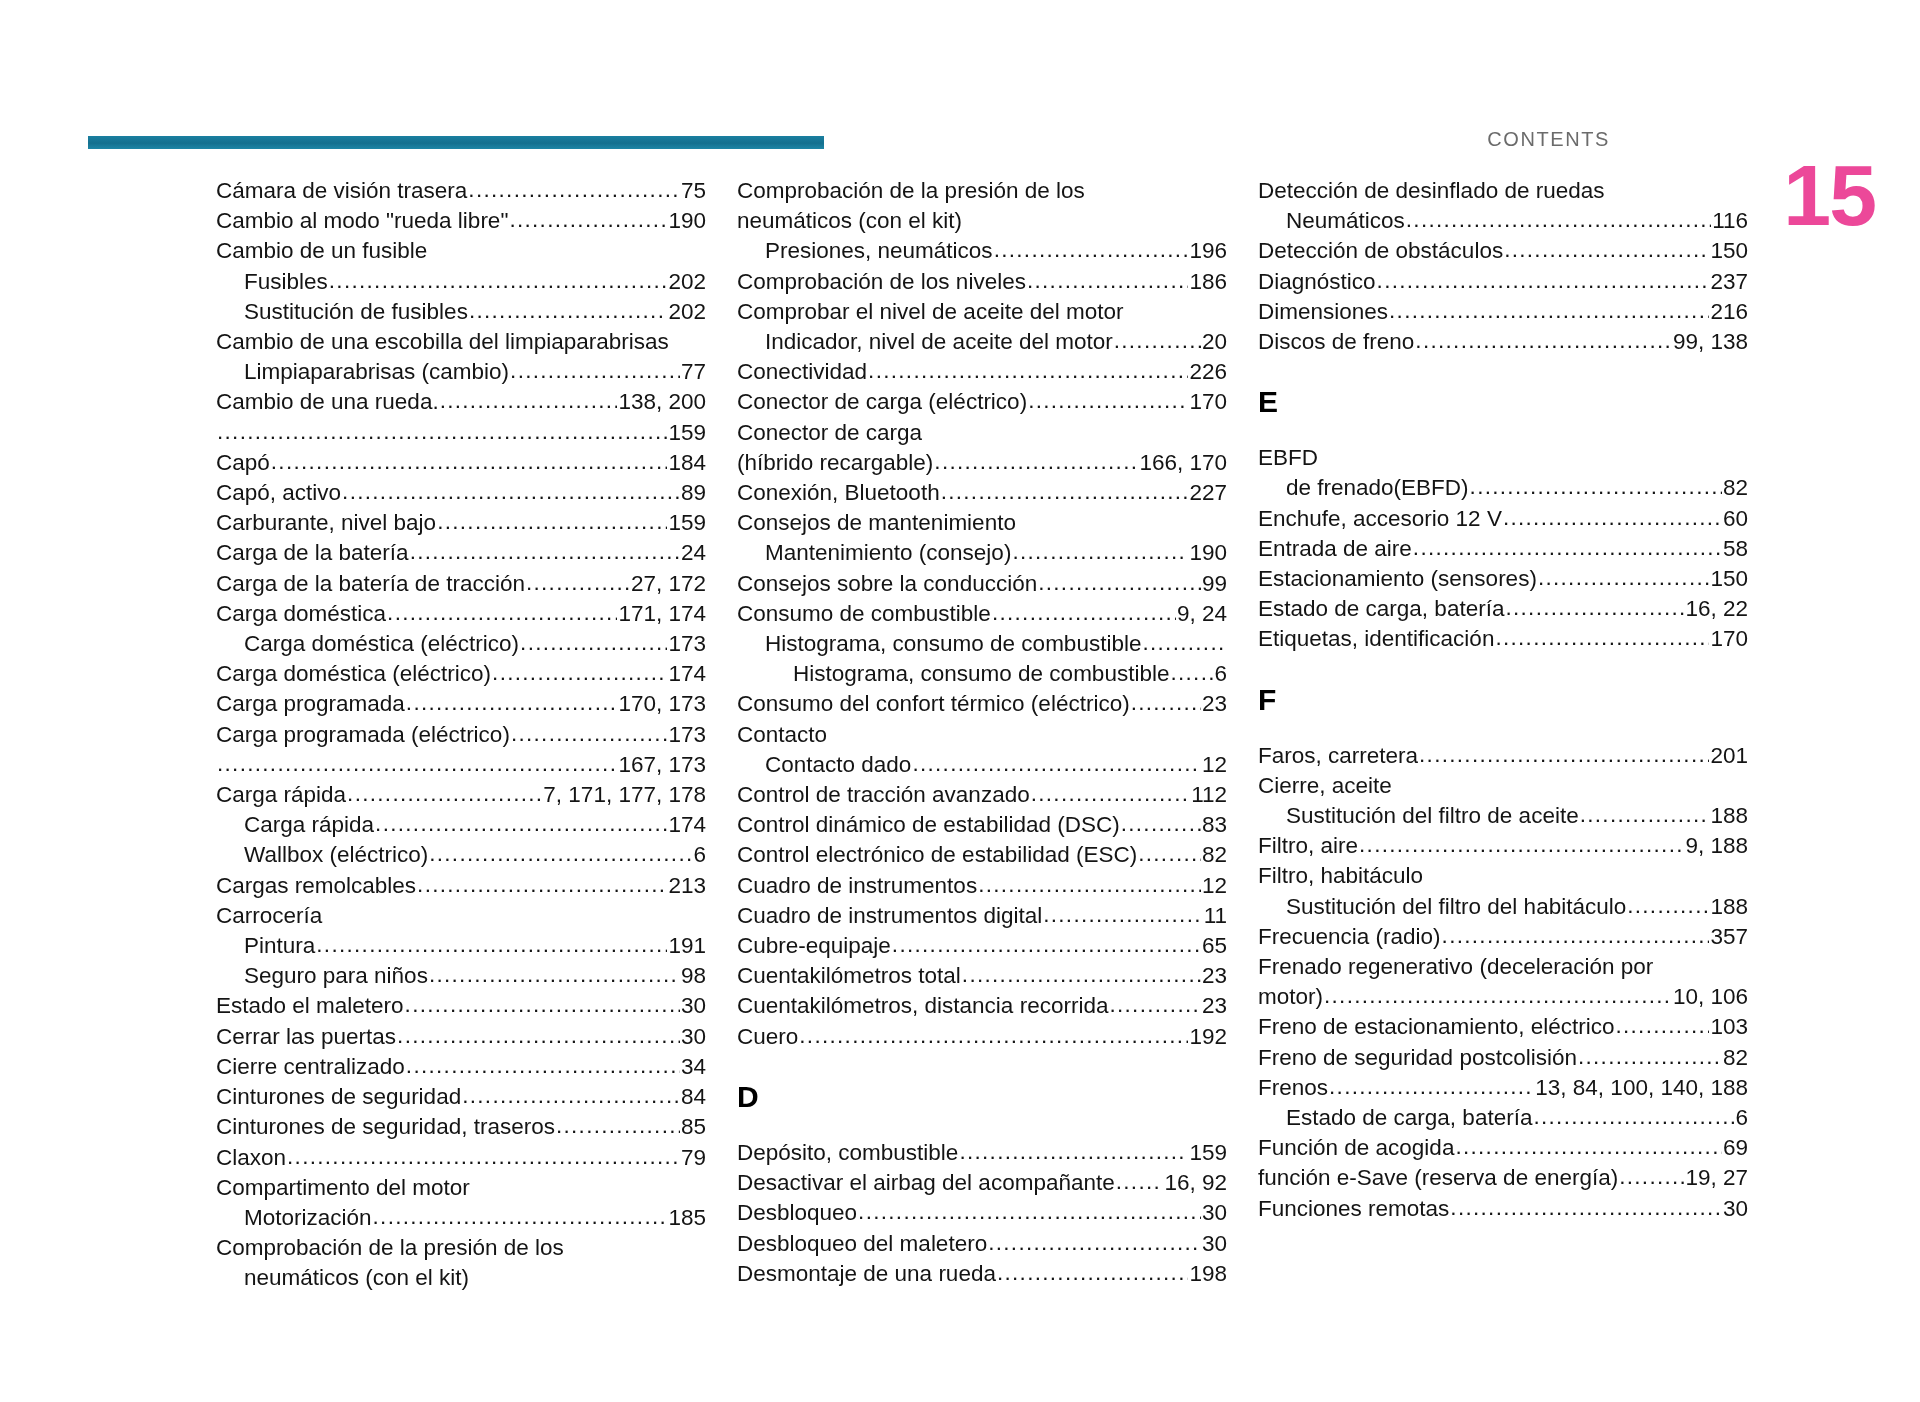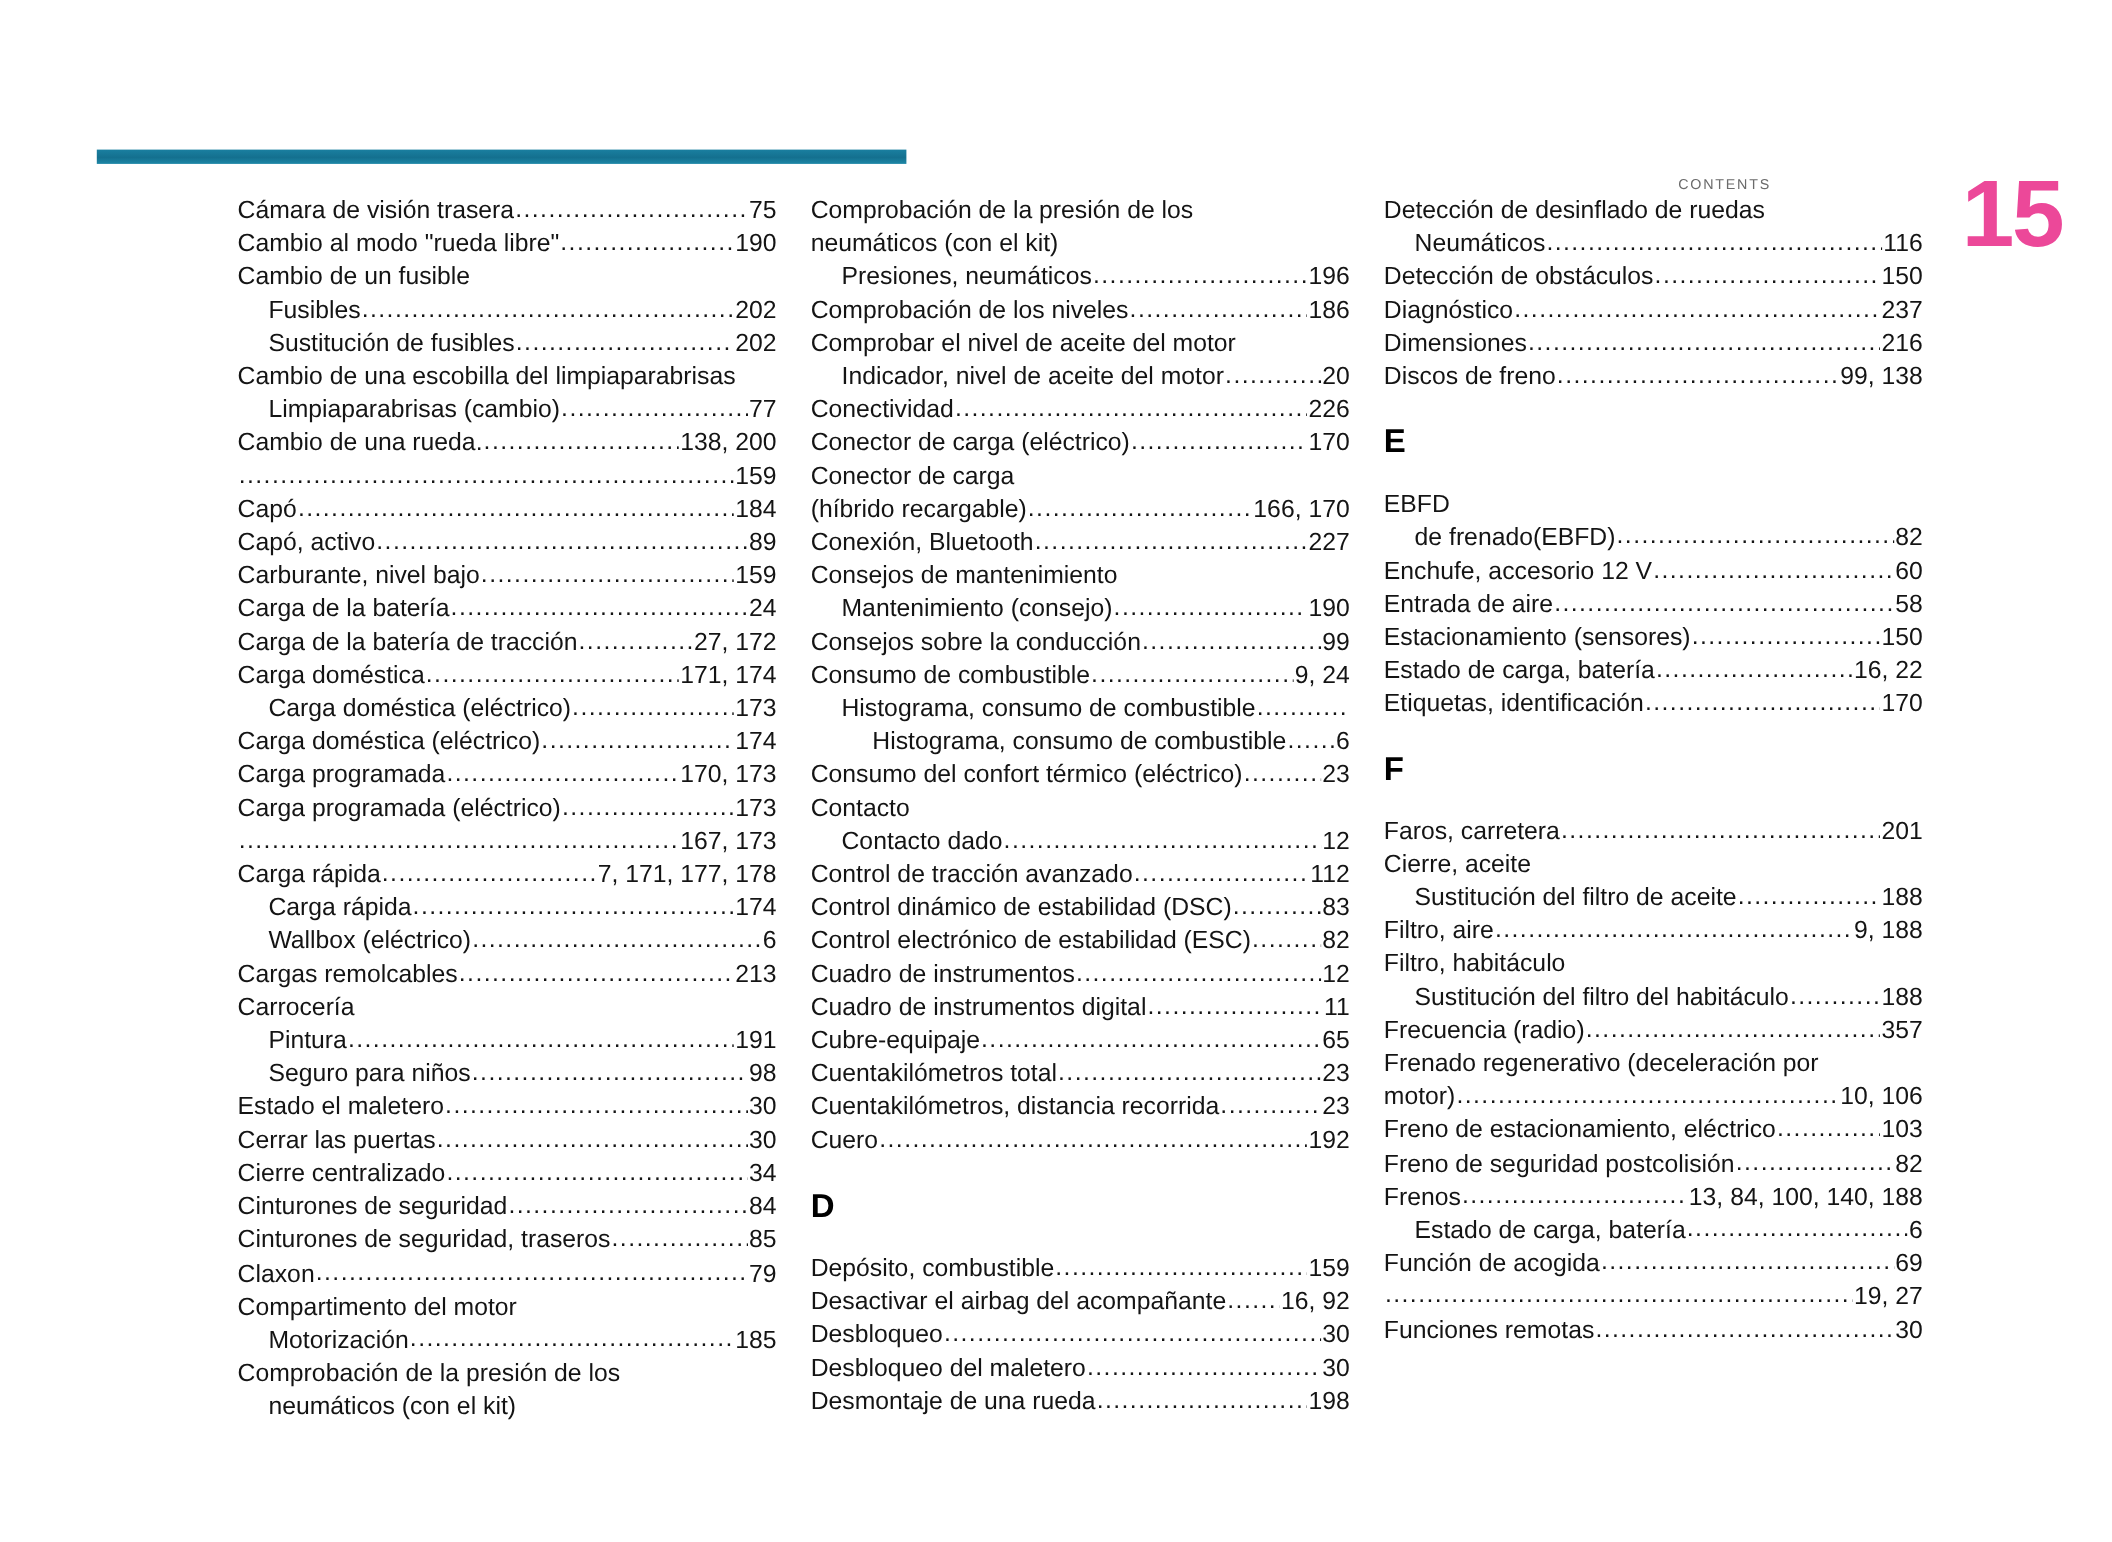--- a/index.html
+++ b/index.html
@@ -27,26 +27,25 @@
     left: 88px;
     top: 136px;
     width: 736px;
     height: 13px;
     background: linear-gradient(180deg, #1a7fa0 0%, #14708f 55%, #1d86a6 100%);
   }
   .contents-label {
     position: absolute;
     right: 310px;
     top: 128px;
-    font-size: 13px;
+    font-size: 20px;
     letter-spacing: 1.6px;
     color: #6b6b6b;
     font-family: "Liberation Sans", sans-serif;
     white-space: nowrap;
-    margin-top: 32px;
   }
   .folio {
     position: absolute;
     right: 45px;
     top: 152px;
     font-size: 86px;
     font-weight: bold;
     color: #ec4899;
     letter-spacing: -2px;
     line-height: 1;
@@ -723,20 +722,21 @@
         </div>
         <div class="entry lvl1">
           <div class="row">
             <span class="label">Función de acogida</span>
             <span class="leader"> ................................................................................................................................................................................................................................................................................................................................................................................................................</span>
             <span class="pagenum">69</span>
           </div>
         </div>
         <div class="entry lvl1">
           <div class="row">
+            <span class="label">función e-Save (reserva de energía)</span>
             <span class="leader"> ................................................................................................................................................................................................................................................................................................................................................................................................................</span>
             <span class="pagenum">19, 27</span>
           </div>
         </div>
         <div class="entry lvl1">
           <div class="row">
             <span class="label">Funciones remotas</span>
             <span class="leader"> ................................................................................................................................................................................................................................................................................................................................................................................................................</span>
             <span class="pagenum">30</span>
           </div>

